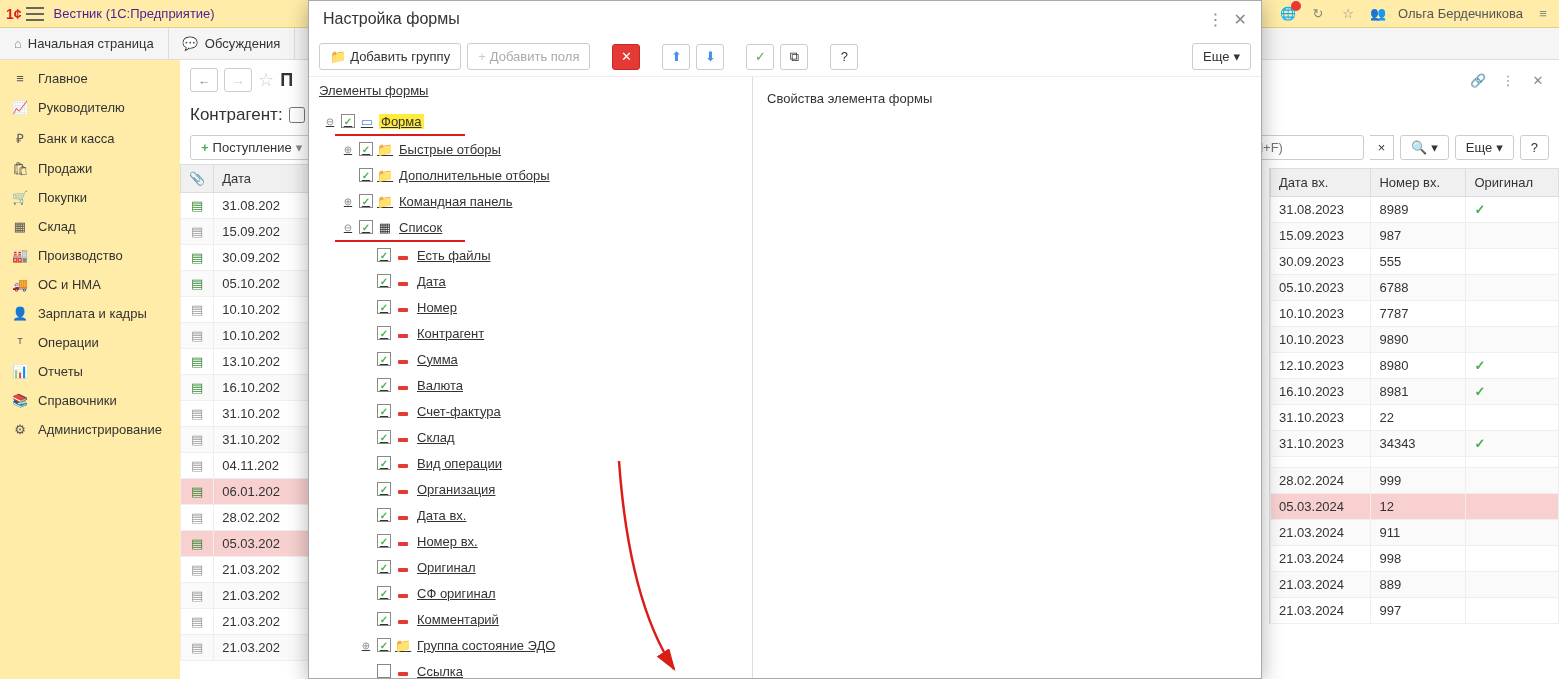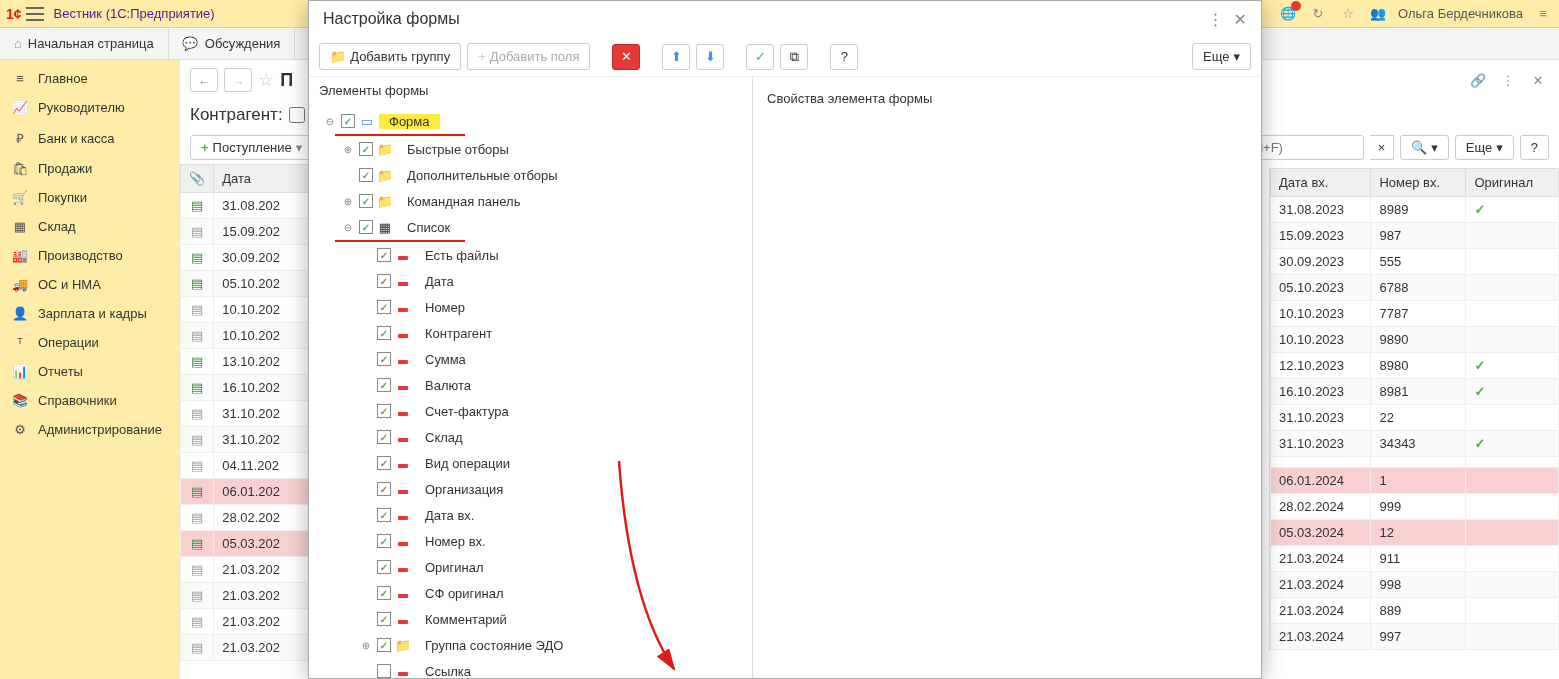--- a/index.html
+++ b/index.html
@@ -69,34 +69,34 @@
 .dlg-btn { border: 1px solid #ccc; border-radius: 3px; padding: 5px 10px; background: #fff; cursor: pointer; display: inline-flex; align-items: center; gap: 4px; font-size: 13px; }
 .dlg-btn.disabled { color: #aaa; }
 .dlg-iconbtn { width: 28px; height: 26px; border: 1px solid #ccc; border-radius: 3px; background: #fff; display: flex; align-items: center; justify-content: center; cursor: pointer; }
 .dlg-iconbtn.red { color: #fff; background: #e53935; border-color: #c62828;}
 .dlg-iconbtn.blue { color: #4a90e2; }
 .dlg-iconbtn.green { color: #4caf50; }
 .dlg-spacer { width: 10px; }
 .dialog-toolbar .btn-more { margin-left: auto; }
 
 .dialog-body { flex: 1; display: flex; overflow: hidden; }
-.dialog-left { width: 444px; border-right: 1px solid #ddd; display: flex; flex-direction: column; }
+.dialog-left { width: 444px; border-right: 1px solid #ddd; display: flex; flex-direction: column; text-decoration: underline; }
 .dialog-right { flex: 1; padding: 8px 14px; }
 .panel-title { padding: 6px 10px; font-size: 13px; color: #333; }
 .tree { flex: 1; overflow-y: auto; padding: 4px 0; }
 .tree-row { display: flex; align-items: center; height: 26px; gap: 4px; cursor: pointer; }
 .tree-indent { display: inline-block; }
 .tree-toggle { width: 14px; text-align: center; color: #888; font-size: 10px; }
 .tree-check { width: 14px; height: 14px; border: 1px solid #888; display: inline-flex; align-items: center; justify-content: center; font-size: 10px; }
 .tree-check.checked::after { content: "✓"; color: #4caf50; font-weight: bold; }
 .tree-icon { width: 16px; text-align: center; }
 .tree-icon.folder { color: #e6a23c; }
 .tree-icon.form { color: #4a90e2; }
 .tree-icon.field::before { content: ""; display: inline-block; width: 10px; height: 4px; background: #e53935; border-radius: 1px; }
-.tree-label { font-size: 13px; padding: 0 10px;}
+.tree-label { font-size: 13px; padding: 0 2px;}
 .tree-label.hl { background: #ffeb3b; }
 .underline-red { height: 2px; background: #d91e18; margin: 0 10px 0 26px;}
 
 .arrow-svg { position: absolute; left: 290px; top: 450px; pointer-events: none; }
 </style>
 </head>
 <body>
 
 <div class="topbar">
   <span class="logo">1¢</span>
@@ -349,25 +349,20 @@
           <td></td>
         </tr>
         <tr>
           <td>31.10.2023</td>
           <td class="num-right">34343</td>
           <td><span class="check-green">✓</span></td>
         </tr>
         <tr>
           <td></td>
           <td class="num-right"></td>
-          <td></td>
-        </tr>
-        <tr class="pink">
-          <td>06.01.2024</td>
-          <td class="num-right">1</td>
           <td></td>
         </tr>
         <tr>
           <td>28.02.2024</td>
           <td class="num-right">999</td>
           <td></td>
         </tr>
         <tr class="pink">
           <td>05.03.2024</td>
           <td class="num-right">12</td>

